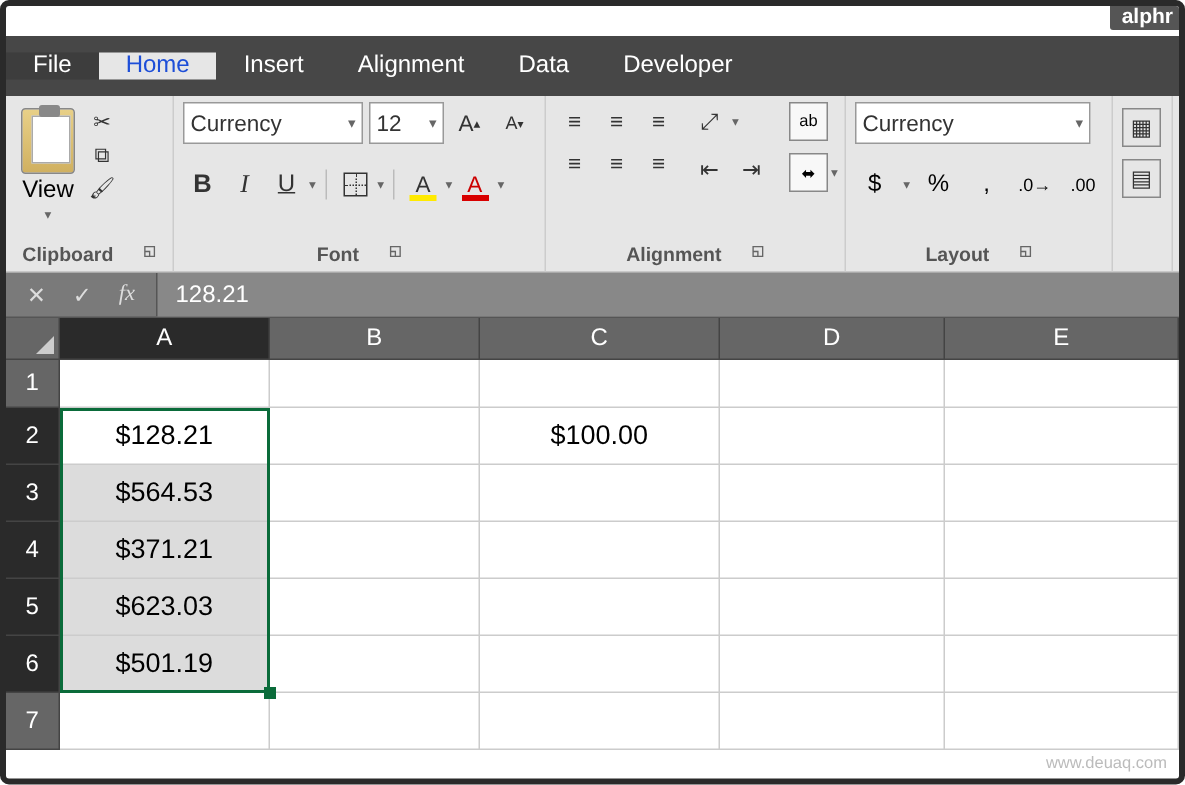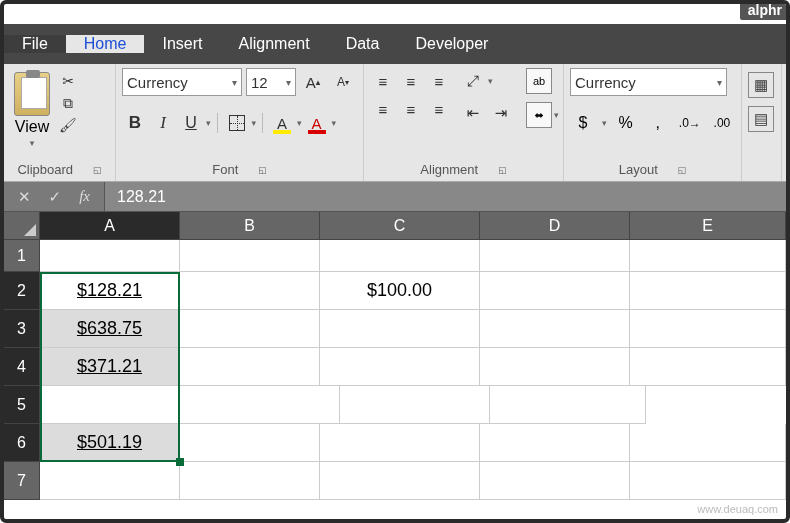--- a/index.html
+++ b/index.html
@@ -5,21 +5,21 @@
 * { box-sizing: border-box; margin: 0; padding: 0; font-family: "Segoe UI", Arial, sans-serif; }
 body { background: #fff; width: 790px; height: 523px; overflow: hidden; position: relative; border: 4px solid #2a2a2a; border-radius: 6px; }
 .titlebar { height: 40px; background: #474747; display: flex; align-items: center; position: relative; margin-top: 20px; }
 .tab { padding: 0 18px; display: flex; align-items: center; color: #fff; font-size: 16px; cursor: pointer; }
 .tab.file { background: #3d3d3d; }
 .tab.active { background: #e6e6e6; color: #1d4ed8; font-weight: 500; }
 .brand { position: absolute; top: -4px; right: -4px; background: #555; color: #fff; font-size: 14px; padding: 2px 8px; font-weight: bold; border-radius: 2px; }
 .ribbon { height: 118px; background: #e6e6e6; display: flex; border-bottom: 1px solid #aaa; }
 .group { border-right: 1px solid #ccc; display: flex; flex-direction: column; padding: 4px 6px 2px; }
 .group-body { flex: 1; display: flex; align-items: flex-start; gap: 4px; }
-.group-label { font-size: 13px; color: #555; text-align: center; padding: 2px 0; display: flex; justify-content: center; align-items: center; gap: 20px; }
+.group-label { font-size: 13px; color: #555; text-align: center; padding: 2px 0; display: flex; justify-content: center; gap: 20px; font-weight: bold; }
 .launcher { font-size: 9px; color: #666; }
 .paste-btn { display: flex; flex-direction: column; align-items: center; gap: 2px; padding: 4px; cursor: pointer; }
 .paste-icon { width: 36px; height: 44px; background: linear-gradient(#e8d088,#d0b060); border: 1px solid #888; border-radius: 3px; position: relative; }
 .paste-icon::before { content:""; position:absolute; top:4px; left:6px; width:24px; height:30px; background:#fff; border:1px solid #aaa; }
 .paste-icon::after { content:""; position:absolute; top:-3px; left:11px; width:14px; height:8px; background:#888; border-radius:2px; }
 .mini-col { display: flex; flex-direction: column; gap: 4px; padding-top: 4px; }
 .mini-ico { width: 20px; height: 18px; display:flex; align-items:center; justify-content:center; font-size:14px; cursor:pointer; color:#333; }
 .font-row1 { display:flex; gap:4px; align-items:center; margin-bottom:10px; }
 .combo { height: 28px; background:#fff; border:1px solid #999; display:flex; align-items:center; padding:0 4px; font-size:15px; color:#333; cursor:pointer; }
 .combo .arr { margin-left:auto; font-size:10px; color:#666; }
@@ -47,21 +47,21 @@
 .grid-area { position:relative; background:#fff; }
 .col-headers { display:flex; height:28px; }
 .corner { width:36px; background:#666; border-right:1px solid #444; border-bottom:1px solid #444; position:relative; }
 .corner::after { content:""; position:absolute; right:3px; bottom:3px; border:6px solid transparent; border-right-color:#ccc; border-bottom-color:#ccc; }
 .col-h { background:#666; color:#fff; border-right:1px solid #444; border-bottom:1px solid #444; display:flex; align-items:center; justify-content:center; font-size:16px; }
 .col-h.sel { background:#2a2a2a; }
 .row { display:flex; height:38px; }
 .row-h { width:36px; background:#666; color:#fff; border-right:1px solid #444; border-bottom:1px solid #444; display:flex; align-items:center; justify-content:center; font-size:16px; }
 .row-h.sel { background:#2a2a2a; }
 .cell { border-right:1px solid #ccc; border-bottom:1px solid #ccc; display:flex; align-items:center; justify-content:center; font-size:18px; color:#000; background:#fff; }
-.cell.sel { background:#dcdcdc;text-decoration:underline; }
+.cell.sel { background:#dcdcdc; }
 .cell.active { background:#fff !important; }
 .selection-border { position:absolute; border:2px solid #0a6b3a; pointer-events:none; }
 .sel-handle { position:absolute; width:8px; height:8px; background:#0a6b3a; }
 .watermark { position:absolute; right:8px; bottom:4px; font-size:11px; color:#bbb; }
 .colA { width:140px; } .colB { width:140px; } .colC { width:160px; } .colD { width:150px; } .colE { width:156px; }
 </style>
 </head>
 <body>
 
 <div class="brand">alphr</div>
@@ -227,36 +227,37 @@
   <div class="row">
     <div class="row-h sel">2</div>
     <div class="cell colA sel active">$128.21</div>
       <div class="cell colB"></div>
       <div class="cell colC">$100.00</div>
       <div class="cell colD"></div>
       <div class="cell colE"></div>
   </div>
   <div class="row">
     <div class="row-h sel">3</div>
-    <div class="cell colA sel">$638.75</div>
+    <div class="cell colA sel">$564.53</div>
       <div class="cell colB"></div>
       <div class="cell colC"></div>
       <div class="cell colD"></div>
       <div class="cell colE"></div>
   </div>
   <div class="row">
     <div class="row-h sel">4</div>
     <div class="cell colA sel">$371.21</div>
       <div class="cell colB"></div>
       <div class="cell colC"></div>
       <div class="cell colD"></div>
       <div class="cell colE"></div>
   </div>
   <div class="row">
     <div class="row-h sel">5</div>
+    <div class="cell colA sel">$623.03</div>
       <div class="cell colB"></div>
       <div class="cell colC"></div>
       <div class="cell colD"></div>
       <div class="cell colE"></div>
   </div>
   <div class="row">
     <div class="row-h sel">6</div>
     <div class="cell colA sel">$501.19</div>
       <div class="cell colB"></div>
       <div class="cell colC"></div>

